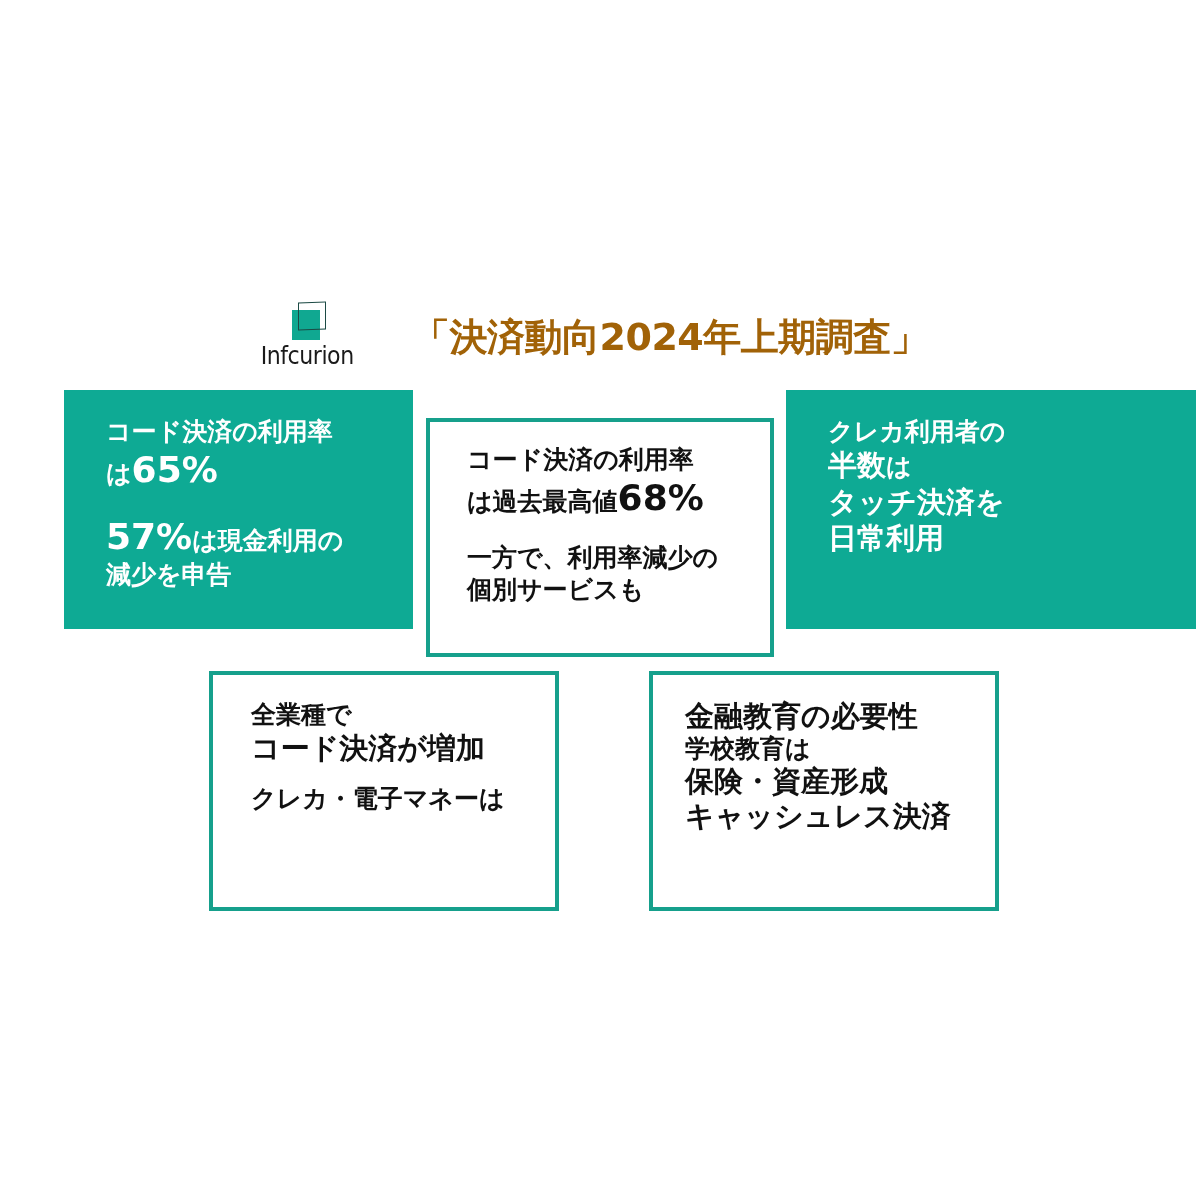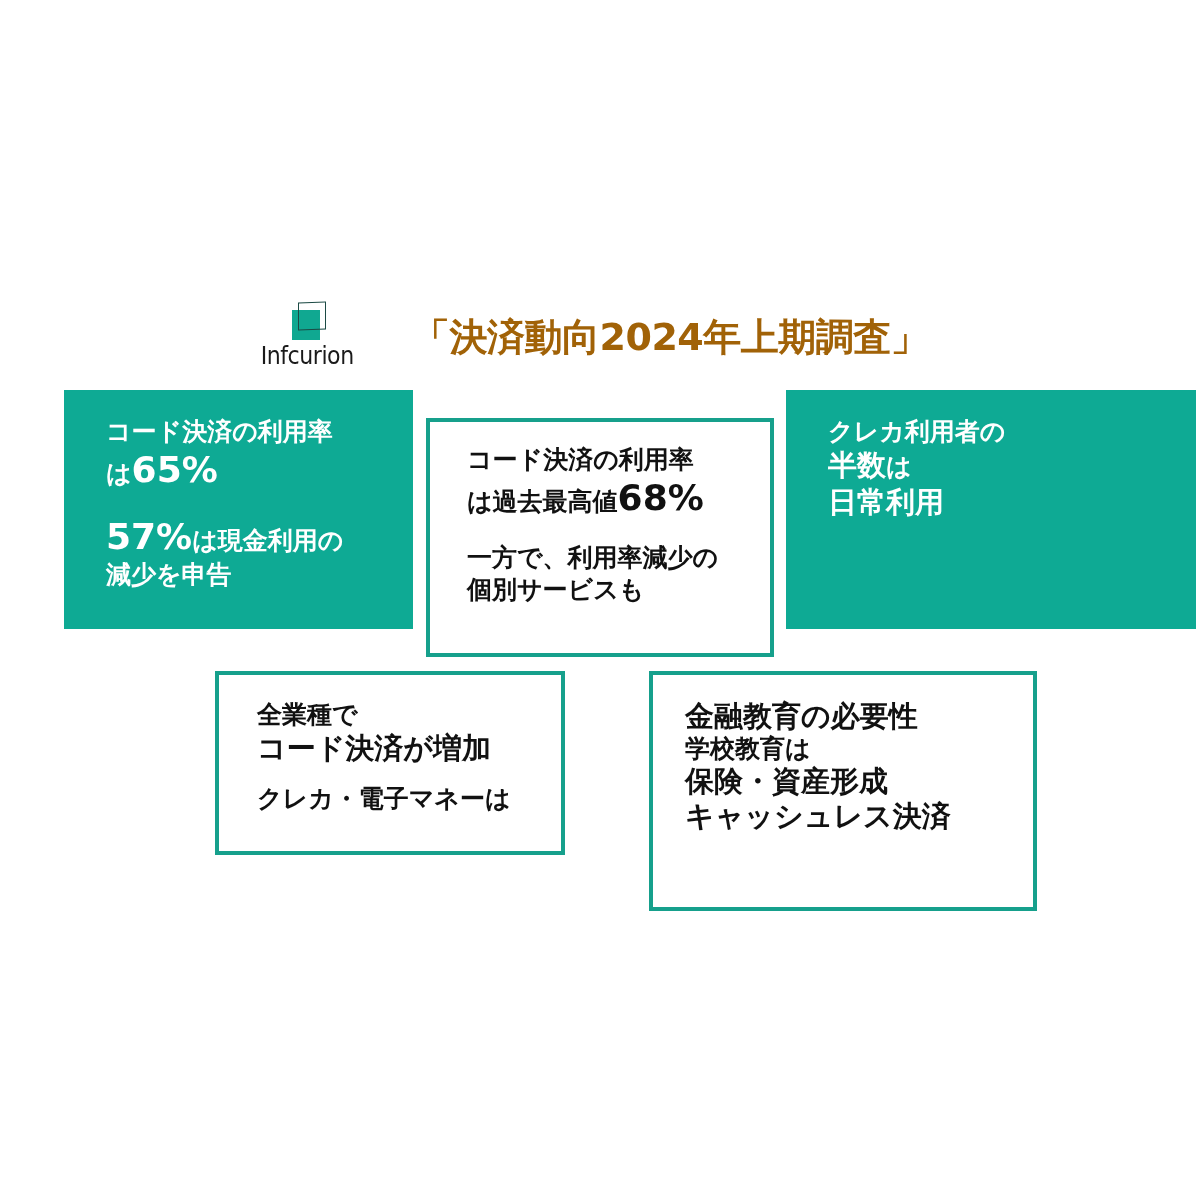--- a/index.html
+++ b/index.html
@@ -97,24 +97,24 @@
 
     #card-1 { left: 64px; top: 390px; width: 349px; height: 239px; }
     #card-1 .inner { position: absolute; left: 42px; top: 26px; }
 
     #card-2 { left: 426px; top: 390px; width: 348px; height: 239px; }
     #card-2 .inner { position: absolute; left: 37px; top: 22px; }
 
     #card-3 { left: 786px; top: 390px; width: 410px; height: 239px; }
     #card-3 .inner { position: absolute; left: 42px; top: 26px; }
 
-    #card-4 { left: 215px; top: 643px; width: 350px; height: 184px; }
+    #card-4 { left: 209px; top: 643px; width: 350px; height: 240px; }
     #card-4 .inner { position: absolute; left: 38px; top: 24px; }
 
-    #card-5 { left: 649px; top: 643px; width: 388px; height: 240px; }
+    #card-5 { left: 649px; top: 643px; width: 350px; height: 240px; }
     #card-5 .inner { position: absolute; left: 32px; top: 24px; }
     #card-5 .line { line-height: 1.2; }
   </style>
 </head>
 <body>
 
 <div class="logo">
   <div class="logo-mark">
     <div class="fill"></div>
     <div class="frame"></div>
@@ -141,20 +141,21 @@
     <span class="gap"></span>
     <span class="line sz-m">一方で、利用率減少の</span>
     <span class="line sz-m">個別サービスも</span>
   </div>
 </div>
 
 <div class="card filled" id="card-3">
   <div class="inner">
     <span class="line sz-m">クレカ利用者の</span>
     <span class="line sz-l"><span>半数</span><span class="sz-m">は</span></span>
+    <span class="line sz-l">タッチ決済を</span>
     <span class="line sz-l">日常利用</span>
   </div>
 </div>
 
 <div class="card outlined" id="card-4">
   <div class="inner">
     <span class="line sz-m">全業種で</span>
     <span class="line sz-l">コード決済が増加</span>
     <span class="gap" style="height:16px"></span>
     <span class="line sz-m">クレカ・電子マネーは</span>

